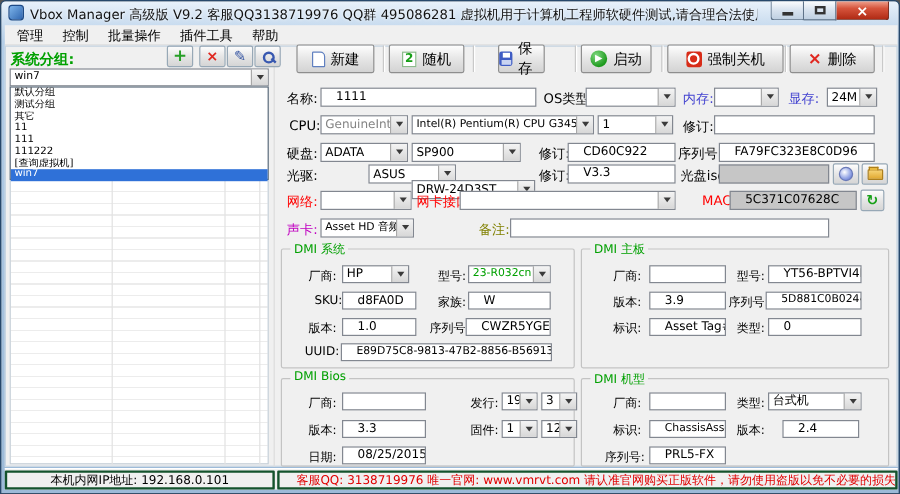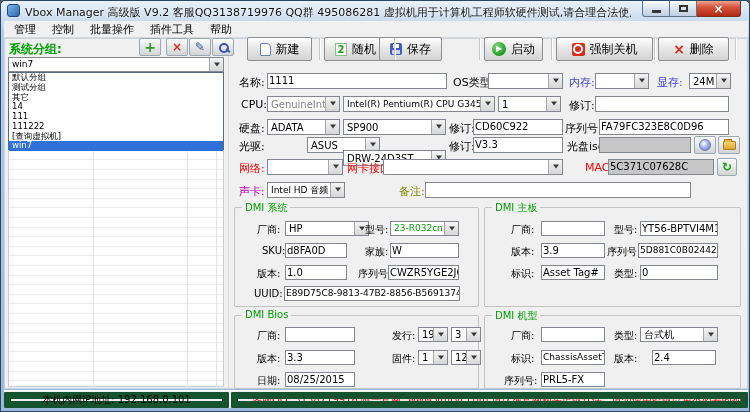--- a/index.html
+++ b/index.html
@@ -26,21 +26,21 @@
     border-bottom:1px solid #d9d9d9;display:flex;align-items:center;padding-left:2px;}
   .menu-item{padding:1px 8px;font-size:11px;cursor:default;}
   .client{position:absolute;left:3px;top:37px;width:744px;height:351px;background:#f0f0f0;border:1px solid #c7d5e2;}
   .side-sep{position:absolute;left:227px;top:37px;width:1px;height:351px;background:#dcdcdc;}
 
   .lbl{position:absolute;white-space:nowrap;font-size:11px;color:#000;}
   .lbl.sm{font-size:10px;}
   .red{color:#ff0000;} .blue{color:#4343d0;} .magenta{color:#c000c0;} .olive{color:#808000;}
   .greenb{color:#00a000;font-weight:bold;font-size:12px;}
 
-  .txt{position:absolute;height:16px;background:#fff;border:1px solid #828790;padding:0 1px;
+  .txt{position:absolute;height:16px;background:#fff;border:1px solid #828790;padding:0 12px;
     font-size:10px;line-height:14px;white-space:nowrap;overflow:hidden;}
   .txt.sm{height:15px;line-height:13px;}
   .txt.gray{background:#c6c6c6;}
   .cmb{position:absolute;height:16px;background:#fff;border:1px solid #828790;display:flex;align-items:stretch;}
   .cmb.sm{height:15px;}
   .cmb .cv{flex:1;padding:0 3px;font-size:10px;line-height:13px;white-space:nowrap;overflow:hidden;align-self:center;}
   .cmb .cv.gray{color:#848484;}
   .cmb .cv.green{color:#00a000;}
   .arw{width:14px;background:linear-gradient(#f4f4f4,#d7d7d7);border-left:1px solid #a8a8a8;position:relative;flex:0 0 14px;}
   .arw::after{content:"";position:absolute;left:50%;top:50%;transform:translate(-50%,-35%);
@@ -83,21 +83,21 @@
   .cl-item.sel{background:#2f71d8;color:#fff;}
   .side-table{position:absolute;left:7px;top:72px;width:216px;height:314px;background:#fff;border:1px solid #c4cdd6;
     background-image:repeating-linear-gradient(180deg,#ffffff 0px,#ffffff 8.6px,#ececec 8.6px,#ececec 9.6px);}
   .vline{position:absolute;top:72px;height:314px;width:1px;background:#e2e2e2;z-index:1;}
 
   .grp{position:absolute;border:1px solid #c3c3c3;border-radius:2px;}
   .grp-title{position:absolute;font-size:10px;color:#00a000;background:#f0f0f0;padding:0 3px;white-space:nowrap;}
 
   .statusbar{position:absolute;left:3px;top:389px;width:744px;height:18px;background:#f0f0f0;display:flex;
     border-top:1px solid #ffffff;font-size:10px;}
-  .status-cell{border:7px solid #14532d;border-radius:1px;height:16px;margin-top:1px;display:flex;align-items:center;}
+  .status-cell{border:2px solid #14532d;border-radius:1px;height:16px;margin-top:1px;display:flex;align-items:center;}
   .status-left{width:225px;justify-content:center;}
   .status-right{flex:1;margin-left:2px;padding-left:14px;color:#e00000;white-space:nowrap;overflow:hidden;}
 </style>
 </head>
 <body>
 
 <div class="window">
 
   <div class="titlebar">
     <div class="app-icon"></div>
@@ -145,36 +145,36 @@
 
   <div class="side-table"></div>
   <div class="vline" style="left:92px;"></div>
   <div class="vline" style="left:186px;"></div>
   <div class="vline" style="left:215px;"></div>
 
   <div class="combo-list">
     <div class="cl-item">默认分组</div>
     <div class="cl-item">测试分组</div>
     <div class="cl-item">其它</div>
-    <div class="cl-item">14</div>
+    <div class="cl-item">11</div>
     <div class="cl-item">111</div>
     <div class="cl-item">111222</div>
     <div class="cl-item">[查询虚拟机]</div>
     <div class="cl-item sel">win7</div>
   </div>
 
   <div class="btn" style="left:246px;top:36px;width:65px;">
     <span class="icon-doc"></span>
       <span>新建</span>
   </div>
   <div class="btn" style="left:323px;top:36px;width:63px;">
     <span class="icon-rand">2</span>
       <span>随机</span>
   </div>
-  <div class="btn" style="left:378px;top:36px;width:63px;">
+  <div class="btn" style="left:414px;top:36px;width:39px;">
     <span class="icon-save"></span>
       <span>保存</span>
   </div>
   <div class="btn" style="left:483px;top:36px;width:59px;">
     <span class="icon-start">▶</span>
       <span>启动</span>
   </div>
   <div class="btn" style="left:555px;top:36px;width:97px;">
     <span class="icon-power"></span>
       <span>强制关机</span>
@@ -222,21 +222,21 @@
       <span class="arw"></span>
   </div>
   <div class="lbl" style="left:568px;top:97px;">修订:</div>
   <div class="txt" style="left:594px;top:95px;width:134px;"></div>
 
   <div class="lbl" style="left:238px;top:120px;">硬盘:</div>
   <div class="cmb" style="left:266px;top:118px;width:73px;">
     <span class="cv">ADATA</span>
       <span class="arw"></span>
   </div>
-  <div class="cmb" style="left:342px;top:118px;width:103px;">
+  <div class="cmb" style="left:342px;top:118px;width:91px;">
     <span class="cv">SP900</span>
       <span class="arw"></span>
   </div>
   <div class="lbl" style="left:448px;top:120px;">修订:</div>
   <div class="txt" style="left:472px;top:118px;width:90px;">CD60C922</div>
   <div class="lbl" style="left:564px;top:120px;">序列号:</div>
   <div class="txt" style="left:598px;top:118px;width:130px;">FA79FC323E8C0D96</div>
 
   <div class="lbl" style="left:238px;top:138px;">光驱:</div>
   <div class="cmb" style="left:266px;top:136px;width:73px;margin-left:40px;">
@@ -269,30 +269,30 @@
       <span class="arw"></span>
   </div>
   <div class="lbl red" style="left:584px;top:160px;">MAC:</div>
   <div class="txt gray" style="left:607px;top:158px;width:106px;">5C371C07628C</div>
   <div class="ibtn" style="left:716px;top:157px;width:20px;">
       <span class="icon-refresh">↻</span>
     </div>
 
   <div class="lbl magenta" style="left:238px;top:183px;text-align:right;">声卡:</div>
   <div class="cmb" style="left:266px;top:181px;width:78px;">
-    <span class="cv" style="font-size:9px;">Intel HD 音频</span>
+    <span class="cv" style="font-size:9px;">Asset HD 音频</span>
       <span class="arw"></span>
   </div>
   <div class="lbl olive" style="left:398px;top:183px;">备注:</div>
   <div class="txt" style="left:424px;top:181px;width:266px;"></div>
 
   <div class="grp" style="left:233px;top:206px;width:245px;height:100px;"></div>
   <div class="grp-title" style="left:241px;top:200px;">DMI 系统</div>
   <div class="lbl sm" style="left:256px;top:222px;">厂商:</div>
-  <div class="cmb sm" style="left:284px;top:220px;width:84px;">
+  <div class="cmb sm" style="left:284px;top:220px;width:56px;">
     <span class="cv">HP</span>
       <span class="arw"></span>
   </div>
   <div class="lbl sm" style="left:364px;top:222px;">型号:</div>
   <div class="cmb sm" style="left:389px;top:220px;width:69px;">
     <span class="cv green" style="font-size:9px;">23-R032cn</span>
       <span class="arw"></span>
   </div>
   <div class="lbl sm" style="left:261px;top:244px;">SKU:</div>
   <div class="txt sm" style="left:284px;top:242px;width:62px;">d8FA0D</div>

